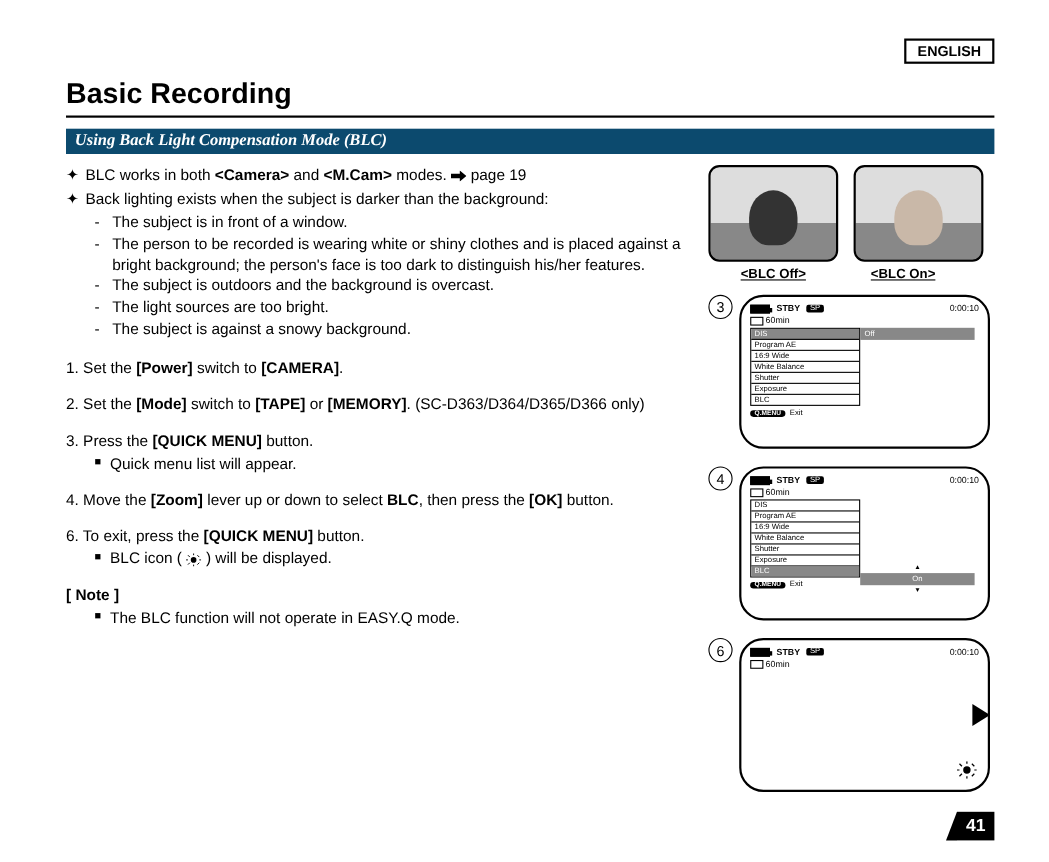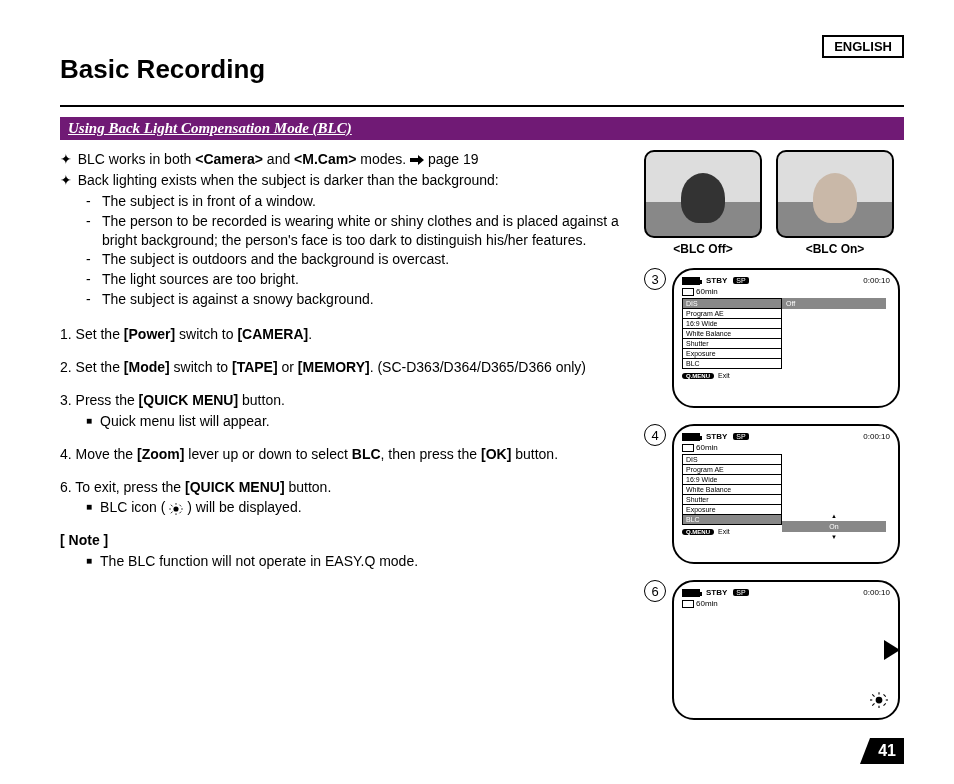--- a/index.html
+++ b/index.html
@@ -18,34 +18,33 @@
     right: 50px;
     border: 2px solid #000;
     padding: 2px 10px;
     font-weight: bold;
     font-size: 13px;
   }
   .title {
     font-size: 26px;
     font-weight: bold;
     border-bottom: 2px solid #000;
-    padding-bottom: 20px;
-    margin-top: 24px;
+    padding-bottom: 4px;
+    margin-top: 40px;
     margin-bottom: 10px;
   }
   .section-bar {
-    background: #701a75;
+    background: #0c4a6e;
     color: #fff;
     font-style: italic;
     font-family: "Times New Roman", serif;
     font-size: 15px;
     padding: 3px 8px;
     font-weight: bold;
     margin-bottom: 10px;
-    text-decoration: underline;
   }
   .content-row { display: flex; gap: 20px; }
   .left-col { flex: 1; font-size: 14px; line-height: 1.35; }
   .right-col { width: 260px; }
   .bullet-row { display: flex; align-items: flex-start; gap: 6px; margin-bottom: 2px; }
   .bullet-sym { font-size: 14px; }
   .dash-list { padding-left: 26px; margin-bottom: 16px; }
   .dash-row { display: flex; gap: 8px; margin-bottom: 1px; }
   .dash-row .d { flex: 0 0 8px; }
   .steps { margin-top: 10px; }
@@ -69,21 +68,21 @@
   }
   .photo-box .face {
     position: absolute;
     left: 50%; top: 55%;
     transform: translate(-50%,-50%);
     width: 44px; height: 50px;
     border-radius: 50% 50% 40% 40%;
   }
   .photo-box.dark-face .face { background: #333; }
   .photo-box.light-face .face { background: #c9b8a8; }
-  .caption-row { display: flex; gap: 14px; margin-bottom: 12px; }
+  .caption-row { display: flex; margin-bottom: 12px; text-decoration: underline; }
   .caption-row span { width: 118px; text-align: center; font-weight: bold; font-size: 12px; }
   .screen-wrap { display: flex; align-items: flex-start; gap: 6px; margin-bottom: 16px; }
   .stepnum {
     width: 22px; height: 22px;
     border: 1.5px solid #000;
     border-radius: 50%;
     font-size: 13px;
     display: flex; align-items: center; justify-content: center;
     flex: 0 0 22px;
   }

